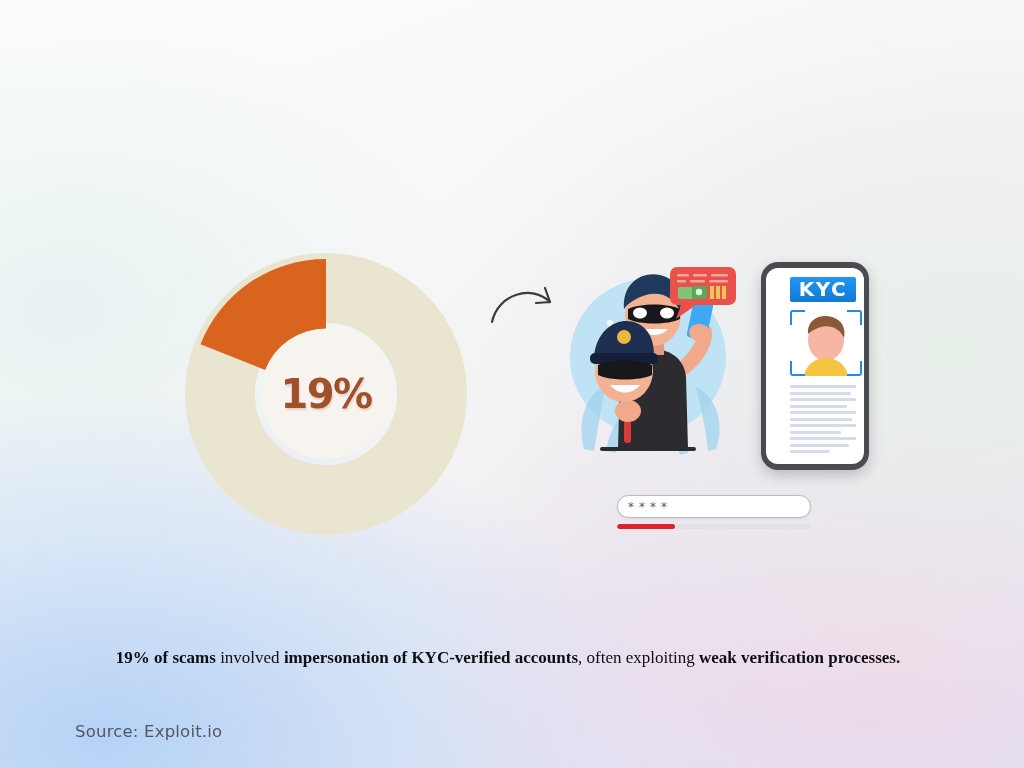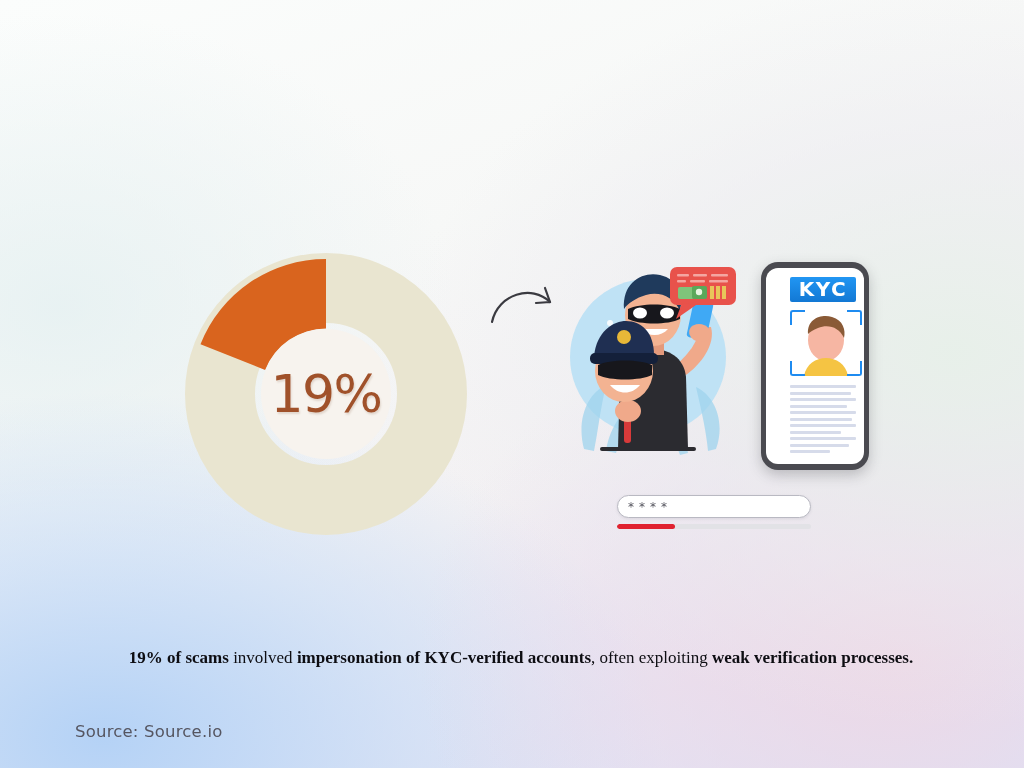--- a/index.html
+++ b/index.html
@@ -63,22 +63,22 @@
     position: absolute;
     left: 0; top: 0;
     width: 282px; height: 282px;
     display: flex;
     align-items: center;
     justify-content: center;
     pointer-events: none;
   }
   .donut-label span {
     font-family: "DejaVu Sans", sans-serif;
-    font-weight: 400;
-    font-size: 52px;
+    font-weight: 700;
+    font-size: 40px;
     letter-spacing: -1.5px;
     color: #a0512a;
     text-shadow: 1px 2px 2px rgba(120,70,40,0.17);
   }
 
   
   .arrow {
     position: absolute;
     left: 488px;
     top: 278px;
@@ -181,21 +181,21 @@
   }
   .pw-meter-fill {
     height: 100%;
     background: #e02230;
     border-radius: 3px;
   }
 
   
   .caption {
     position: absolute;
-    left: 121px;
+    left: 108px;
     top: 644px;
     width: 800px;
     text-align: center;
     font-family: "Liberation Serif", "DejaVu Serif", serif;
     font-size: 17px;
     line-height: 27px;
     color: #0d0d12;
   }
   .caption b { font-weight: 700; }
 
@@ -347,15 +347,15 @@
     <input class="pw-input" type="text" readonly="" value="****" style="">
     <div class="pw-meter">
       <div class="pw-meter-fill" style="width: 30%; background: rgb(224, 34, 48);"></div>
     </div>
   </div>
 
   <div class="caption">
     <b>19% of scams</b><span> involved </span><b>impersonation of KYC-verified accounts</b><span>, often exploiting </span><b>weak verification processes.</b>
   </div>
 
-  <div class="source">Source: Source.io</div>
+  <div class="source">Source: Exploit.io</div>
 
 </div>
 
 </body></html>

